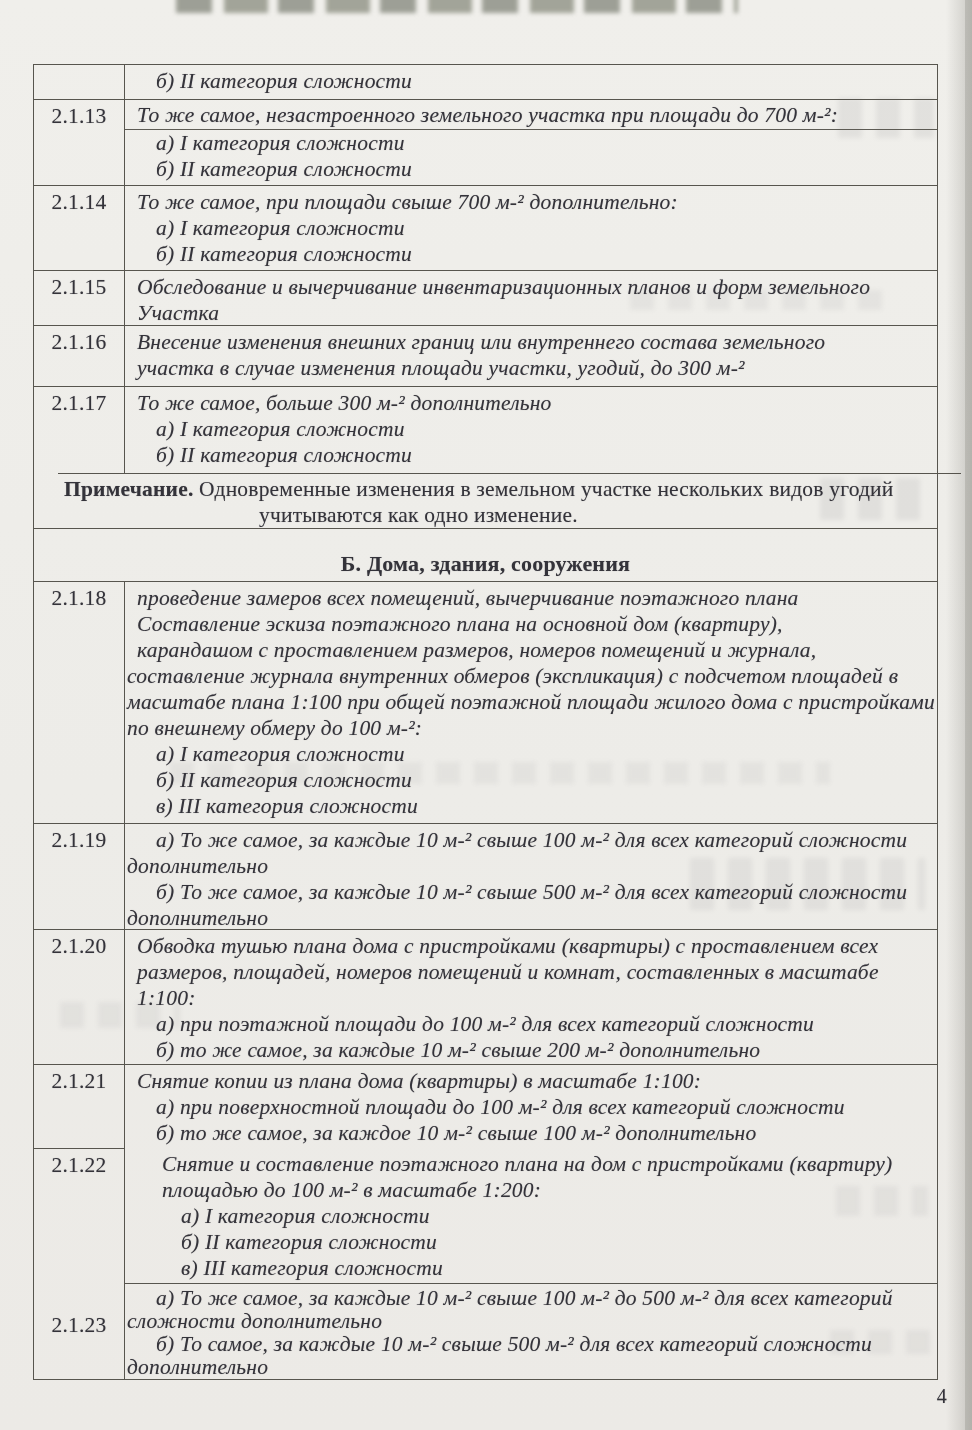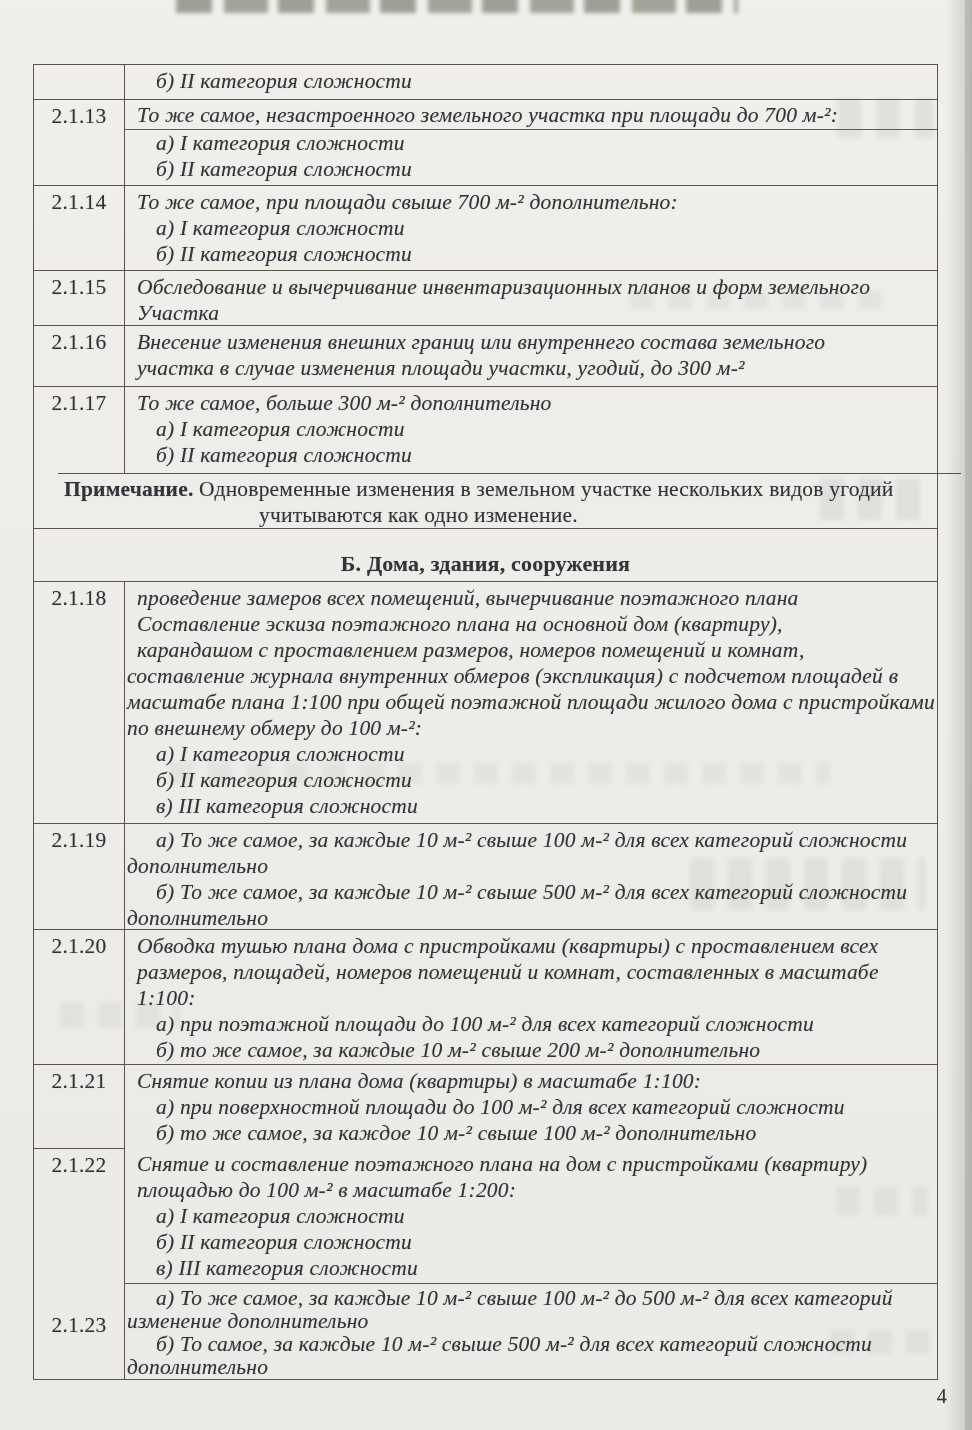--- a/index.html
+++ b/index.html
@@ -36,21 +36,21 @@
 
   .cont-header{position:absolute;top:16px;right:31px;font-size:22.5px;}
 
   .doc-table{
     position:absolute;left:33px;top:64px;width:905px;
     border:1.6px solid #57554e;
     font-size:21.5px;
   }
   .row{display:flex;width:100%;}
   .row + .row{border-top:1.6px solid #57554e;}
-  .row.bt-left{border-top:none;}
+  .row.bt-left{border-top:none;gap:25px;}
   .row.bt-left .num{border-top:1.6px solid #57554e;}
   .row.bt-right{border-top:none;}
   .row.bt-right .content{border-top:1.6px solid #57554e;}
   .num{width:91px;flex:0 0 91px;border-right:1.6px solid #57554e;
     text-align:center;padding-top:4px;overflow:hidden;}
   .content{flex:1;padding-top:3px;overflow:hidden;font-style:italic;}
   .full{display:block;padding:2px 6px 0 6px;overflow:hidden;margin-left:24px;}
   .ln{height:26px;line-height:26px;white-space:nowrap;overflow:hidden;}
   .ln.tight{height:23px;line-height:23px;}
   .ind0{padding-left:2px;}
@@ -146,21 +146,21 @@
 
     <div class="row sec-row rh-sec">
       <div class="sec-title">Б. Дома, здания, сооружения</div>
     </div>
 
     <div class="row rh-b0">
       <div class="num">2.1.18</div>
       <div class="content">
         <div class="ln ind1">проведение замеров всех помещений, вычерчивание поэтажного плана</div>
         <div class="ln ind1">Составление эскиза поэтажного плана на основной дом (квартиру),</div>
-        <div class="ln ind1">карандашом с проставлением размеров, номеров помещений и комнат,</div>
+        <div class="ln ind1">карандашом с проставлением размеров, номеров помещений и журнала,</div>
         <div class="ln ind0">составление журнала внутренних обмеров (экспликация) с подсчетом площадей в</div>
         <div class="ln ind0">масштабе плана 1:100 при общей поэтажной площади жилого дома с пристройками</div>
         <div class="ln ind0">по внешнему обмеру до 100 м-²:</div>
         <div class="ln ind2">а) I категория сложности</div>
         <div class="ln ind2">б) II категория сложности</div>
         <div class="ln ind2">в) III категория сложности</div>
       </div>
     </div>
 
     <div class="row rh-b1">
@@ -201,21 +201,21 @@
         <div class="ln ind2">а) I категория сложности</div>
         <div class="ln ind2">б) II категория сложности</div>
         <div class="ln ind2">в) III категория сложности</div>
       </div>
     </div>
 
     <div class="row bt-right rh-b5">
       <div class="num num-low">2.1.23</div>
       <div class="content">
         <div class="ln tight ind2">а) То же самое, за каждые 10 м-² свыше 100 м-² до 500 м-² для всех категорий</div>
-        <div class="ln tight ind0">изменение дополнительно</div>
+        <div class="ln tight ind0">сложности дополнительно</div>
         <div class="ln tight ind2">б) То самое, за каждые 10 м-² свыше 500 м-² для всех категорий сложности</div>
         <div class="ln tight ind0">дополнительно</div>
       </div>
     </div>
 
   </div>
 
   <div class="page-number">4</div>
 
   <div class="edge-shadow"></div>

